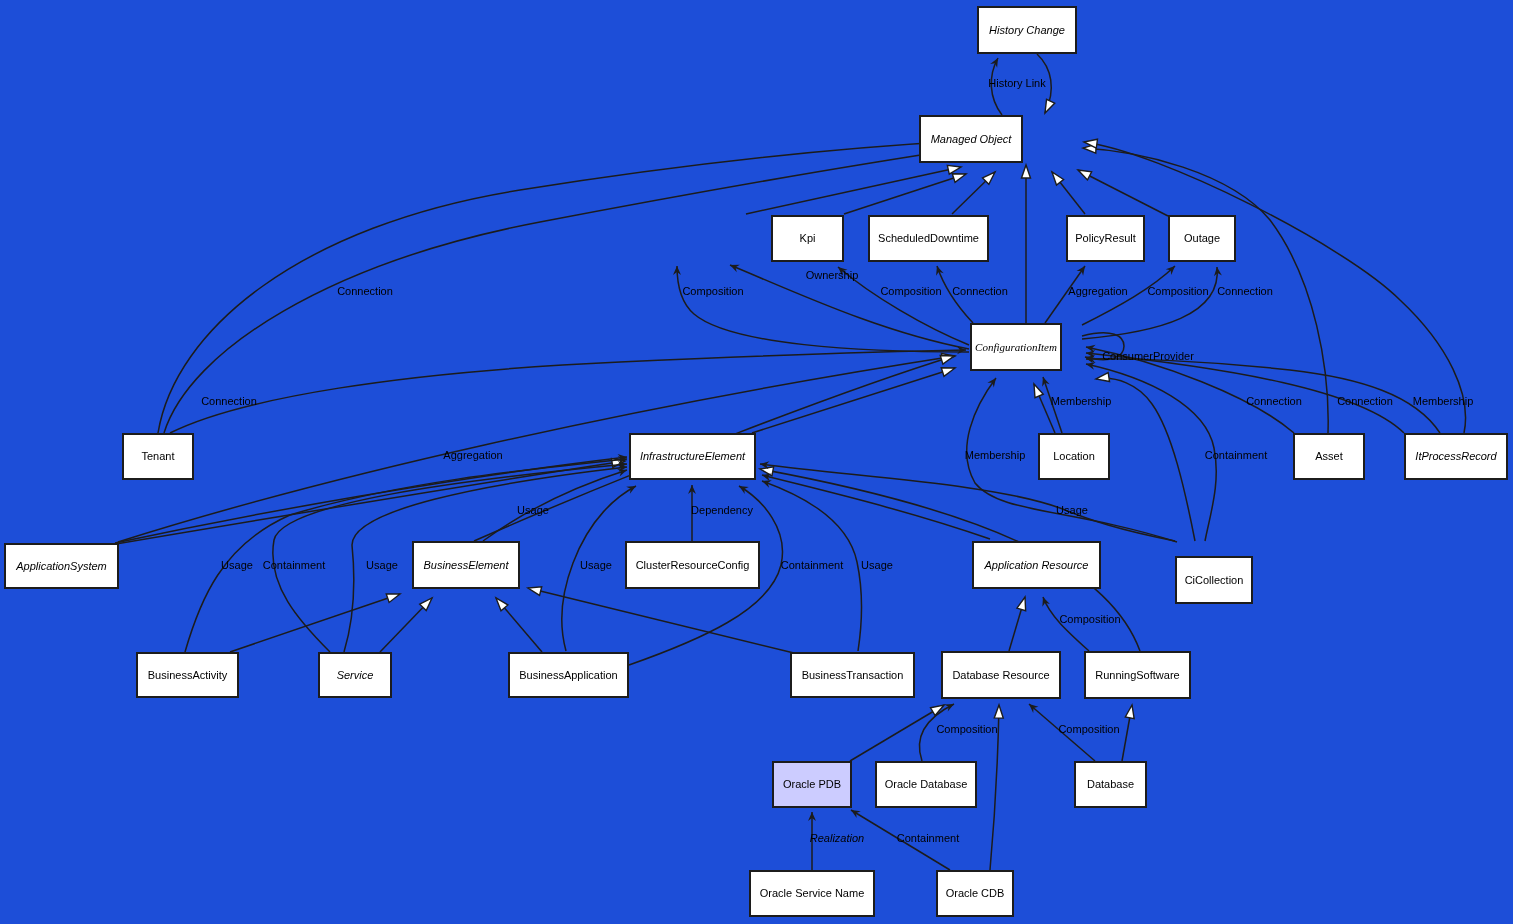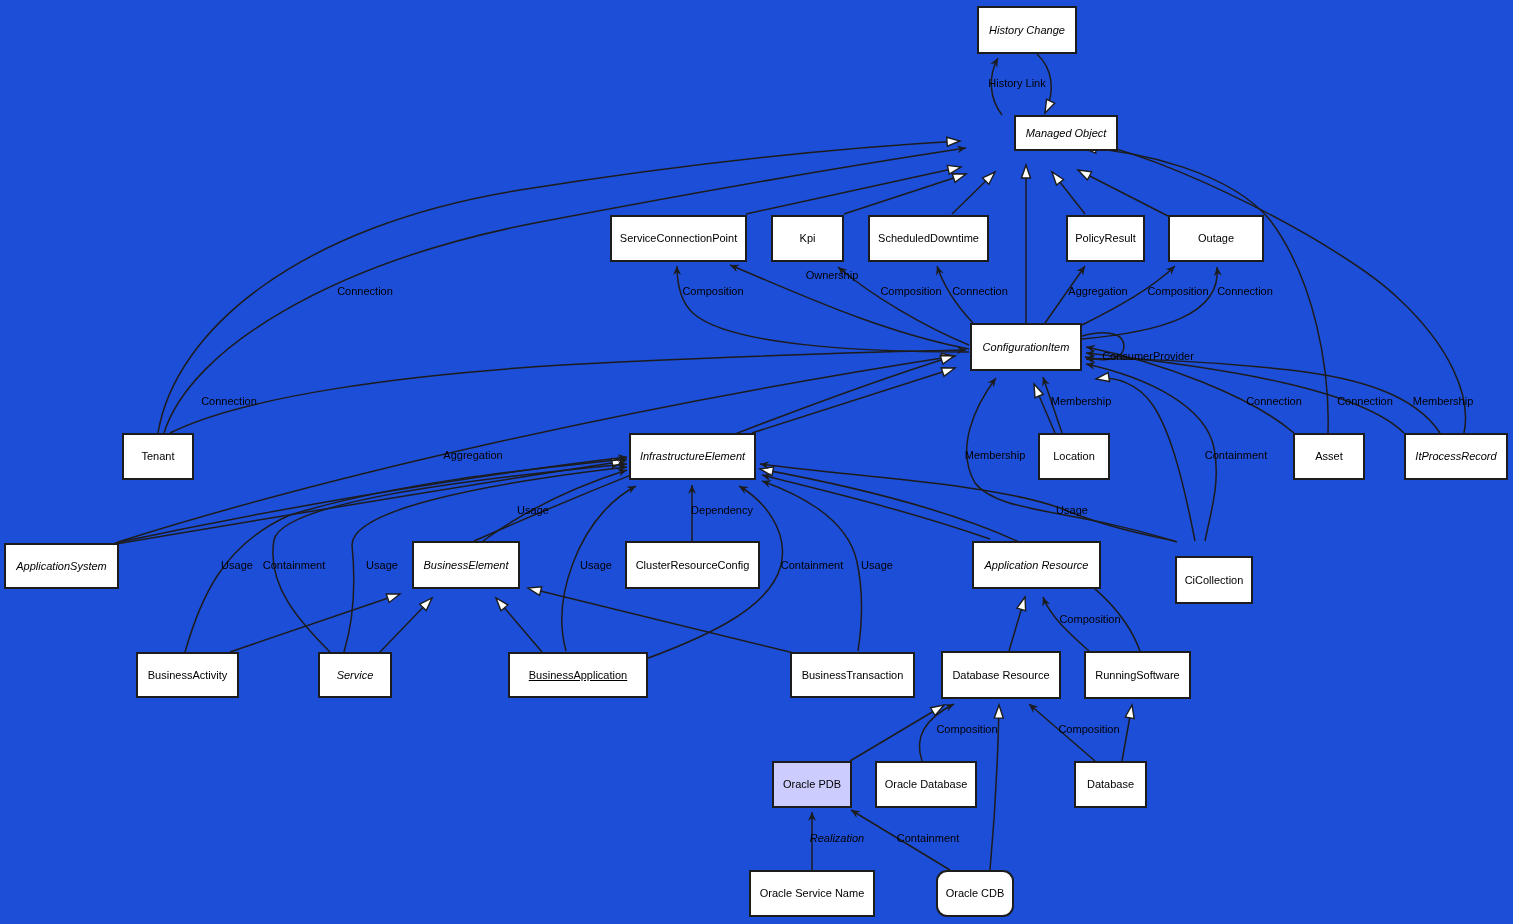--- a/index.html
+++ b/index.html
@@ -82,39 +82,36 @@
       <path d="M 922,761 C 913,735 928,717 954,704" fill="none" stroke="#1c1c1c" stroke-width="1.5" marker-end="url(#m-arr)"></path>
       <path d="M 990,870 C 995,815 998,757 999,705" fill="none" stroke="#1c1c1c" stroke-width="1.5" marker-end="url(#m-tri)"></path>
       <path d="M 1095,761 L 1029,704" fill="none" stroke="#1c1c1c" stroke-width="1.5" marker-end="url(#m-arr)"></path>
       <path d="M 1122,761 L 1132,705" fill="none" stroke="#1c1c1c" stroke-width="1.5" marker-end="url(#m-tri)"></path>
       <path d="M 812,870 L 812,812" fill="none" stroke="#1c1c1c" stroke-width="1.5" marker-end="url(#m-arr)"></path>
       <path d="M 950,870 L 851,810" fill="none" stroke="#1c1c1c" stroke-width="1.5" marker-end="url(#m-arr)"></path>
     </svg>
     <div class="node italic" style="left: 977px; top: 6px; width: 100px; height: 48px;">
       <span>History Change</span>
     </div>
-    <div class="node italic" style="left: 1014px; top: 115px; width: 104px; height: 36px;">
+    <div class="node italic" style="left: 919px; top: 115px; width: 104px; height: 48px;">
       <span>Managed Object</span>
-    </div>
-    <div class="node" style="left: 610px; top: 215px; width: 137px; height: 47px;">
-      <span>ServiceConnectionPoint</span>
     </div>
     <div class="node" style="left: 771px; top: 215px; width: 73px; height: 47px;">
       <span>Kpi</span>
     </div>
     <div class="node" style="left: 868px; top: 215px; width: 121px; height: 47px;">
       <span>ScheduledDowntime</span>
     </div>
     <div class="node" style="left: 1066px; top: 215px; width: 79px; height: 47px;">
       <span>PolicyResult</span>
     </div>
-    <div class="node" style="left: 1168px; top: 215px; width: 96px; height: 47px;">
+    <div class="node" style="left: 1168px; top: 215px; width: 68px; height: 47px;">
       <span>Outage</span>
     </div>
-    <div class="node italic" style="left: 970px; top: 323px; width: 112px; height: 48px;">
+    <div class="node italic" style="left: 970px; top: 323px; width: 92px; height: 48px; font-family: Liberation Serif, serif;">
       <span>ConfigurationItem</span>
     </div>
     <div class="node" style="left: 122px; top: 433px; width: 72px; height: 47px;">
       <span>Tenant</span>
     </div>
     <div class="node italic" style="left: 629px; top: 433px; width: 127px; height: 47px;">
       <span>InfrastructureElement</span>
     </div>
     <div class="node" style="left: 1038px; top: 433px; width: 72px; height: 47px;">
       <span>Location</span>
@@ -139,21 +136,21 @@
     </div>
     <div class="node" style="left: 1175px; top: 541px; width: 78px; height: 48px; margin-top: 15px;">
       <span>CiCollection</span>
     </div>
     <div class="node" style="left: 136px; top: 652px; width: 103px; height: 46px;">
       <span>BusinessActivity</span>
     </div>
     <div class="node italic" style="left: 318px; top: 652px; width: 74px; height: 46px;">
       <span>Service</span>
     </div>
-    <div class="node" style="left: 508px; top: 652px; width: 140px; height: 46px; text-decoration: underline;">
+    <div class="node" style="left: 508px; top: 652px; width: 121px; height: 46px;">
       <span>BusinessApplication</span>
     </div>
     <div class="node" style="left: 790px; top: 652px; width: 125px; height: 46px;">
       <span>BusinessTransaction</span>
     </div>
     <div class="node" style="left: 941px; top: 651px; width: 120px; height: 48px;">
       <span>Database Resource</span>
     </div>
     <div class="node" style="left: 1084px; top: 651px; width: 107px; height: 48px;">
       <span>RunningSoftware</span>
@@ -163,21 +160,21 @@
     </div>
     <div class="node" style="left: 875px; top: 761px; width: 102px; height: 47px;">
       <span>Oracle Database</span>
     </div>
     <div class="node" style="left: 1074px; top: 761px; width: 73px; height: 47px;">
       <span>Database</span>
     </div>
     <div class="node" style="left: 749px; top: 870px; width: 126px; height: 47px;">
       <span>Oracle Service Name</span>
     </div>
-    <div class="node" style="left: 936px; top: 870px; width: 78px; height: 47px; border-radius: 11px;">
+    <div class="node" style="left: 936px; top: 870px; width: 78px; height: 47px;">
       <span>Oracle CDB</span>
     </div>
     <div class="edge-label" style="left: 1017px; top: 83px;">History Link</div>
     <div class="edge-label" style="left: 365px; top: 291px;">Connection</div>
     <div class="edge-label" style="left: 229px; top: 401px;">Connection</div>
     <div class="edge-label" style="left: 1274px; top: 401px;">Connection</div>
     <div class="edge-label" style="left: 1365px; top: 401px;">Connection</div>
     <div class="edge-label" style="left: 1443px; top: 401px;">Membership</div>
     <div class="edge-label" style="left: 713px; top: 291px;">Composition</div>
     <div class="edge-label" style="left: 832px; top: 275px;">Ownership</div>

